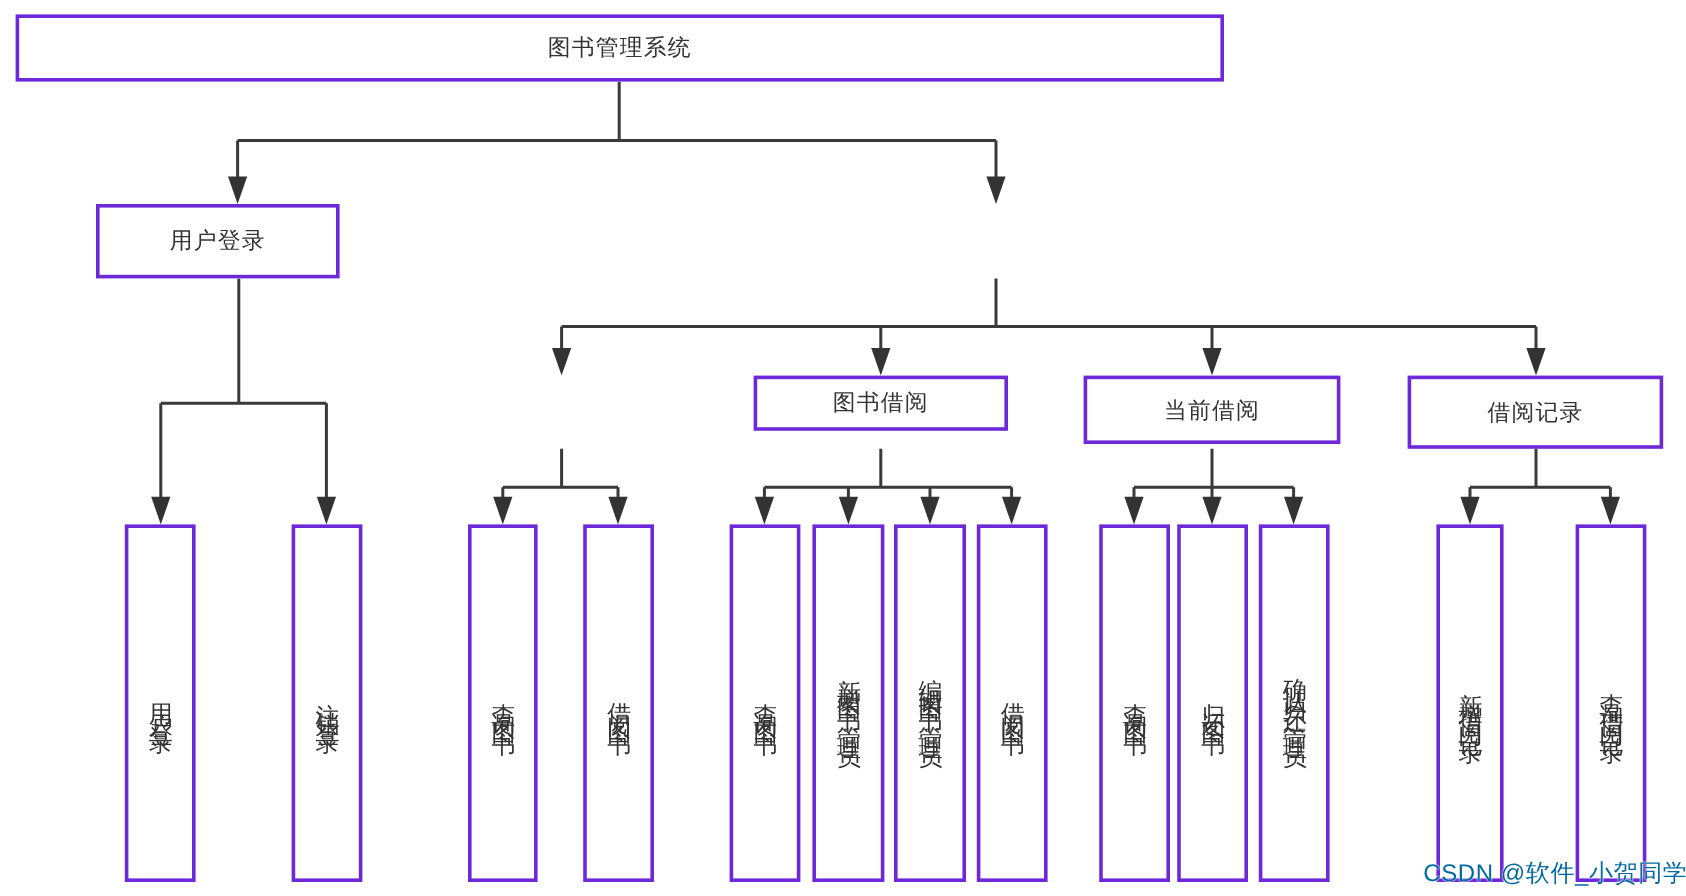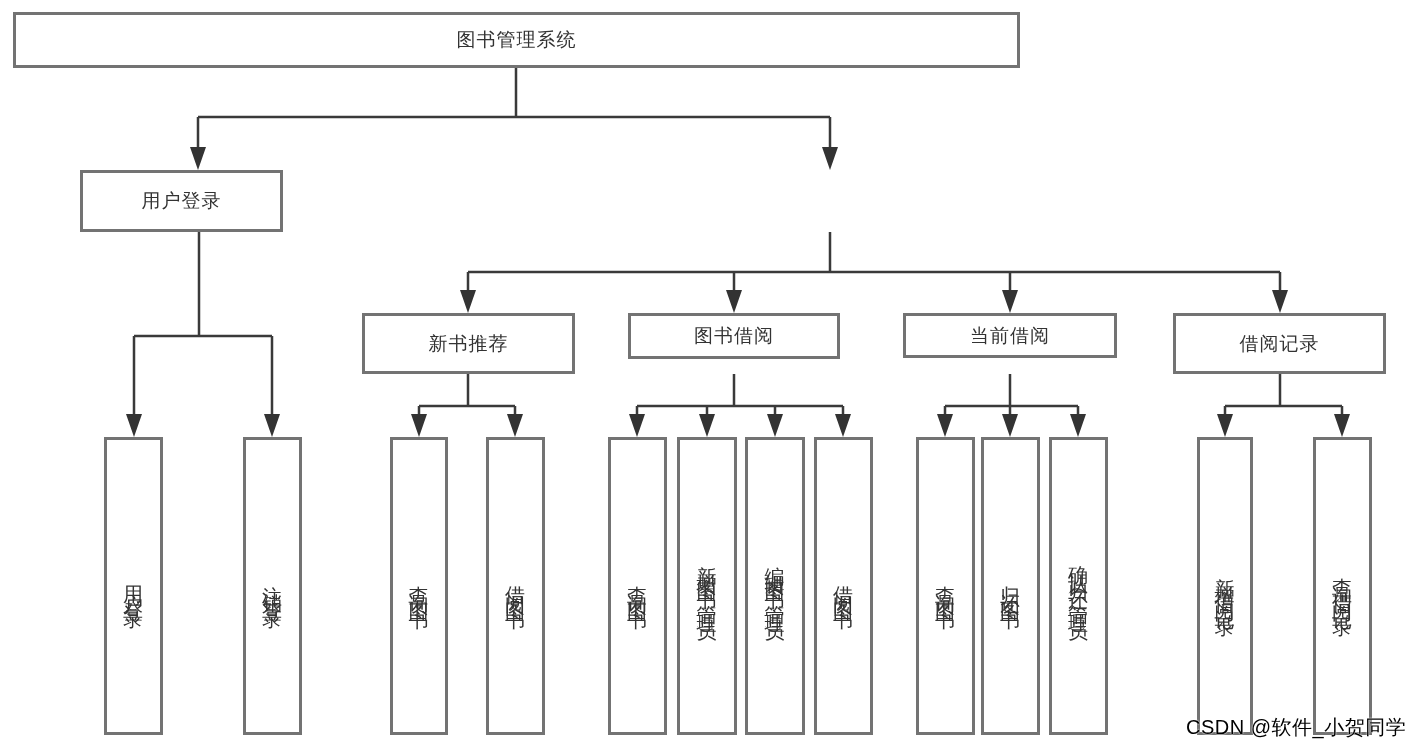--- a/index.html
+++ b/index.html
@@ -14,42 +14,42 @@
     overflow: hidden;
   }
   .connectors {
     position: absolute;
     left: 0; top: 0;
     width: 1405px; height: 747px;
   }
   .box {
     position: absolute;
     background: #ffffff;
-    border: 3px solid #737373;
+    border: 3px solid #6d28d9;
     display: flex;
     align-items: center;
     justify-content: center;
     font-size: 19px;
     letter-spacing: 1px;
     white-space: nowrap;
   }
   .leaf { top: 437px; height: 298px; }
   .vtext {
     writing-mode: vertical-rl;
     text-orientation: mixed;
     font-size: 20px;
     letter-spacing: 8px;
     line-height: 1.1;
   }
   .watermark {
     position: absolute;
     left: 1186px;
     top: 714px;
     font-size: 20px;
-    color: #000000;
+    color: #0369a1;
     letter-spacing: 0.5px;
     text-shadow: 0 0 2px #ffffff, 0 0 1px #ffffff;
     white-space: nowrap;
   }
 </style>
 </head>
 <body>
 
 <div class="canvas">
 
@@ -84,23 +84,22 @@
       <polygon points="1070,414 1086,414 1078,437"></polygon>
       <polygon points="1217,414 1233,414 1225,437"></polygon>
       <polygon points="1334,414 1350,414 1342,437"></polygon>
     </g>
   </svg>
 
   <div class="box" style="left:13px; top:12px; width:1007px; height:56px;">图书管理系统</div>
 
   <div class="box" style="left:80px; top:170px; width:203px; height:62px;">用户登录</div>
 
-  <div class="box" style="left:362px; top:313px; width:213px; height:61px;">新书推荐</div>
   <div class="box" style="left:628px; top:313px; width:212px; height:46px;">图书借阅</div>
-  <div class="box" style="left:903px; top:313px; width:214px; height:45px;">当前借阅</div>
+  <div class="box" style="left:903px; top:313px; width:214px; height:57px;">当前借阅</div>
   <div class="box" style="left:1173px; top:313px; width:213px; height:61px;">借阅记录</div>
 
   <div class="box leaf" style="left:104px; width:59px;">
     <span class="vtext">用户登录</span>
   </div>
   <div class="box leaf" style="left:243px; width:59px;">
     <span class="vtext">注销登录</span>
   </div>
 
   <div class="box leaf" style="left:390px; width:58px;">

